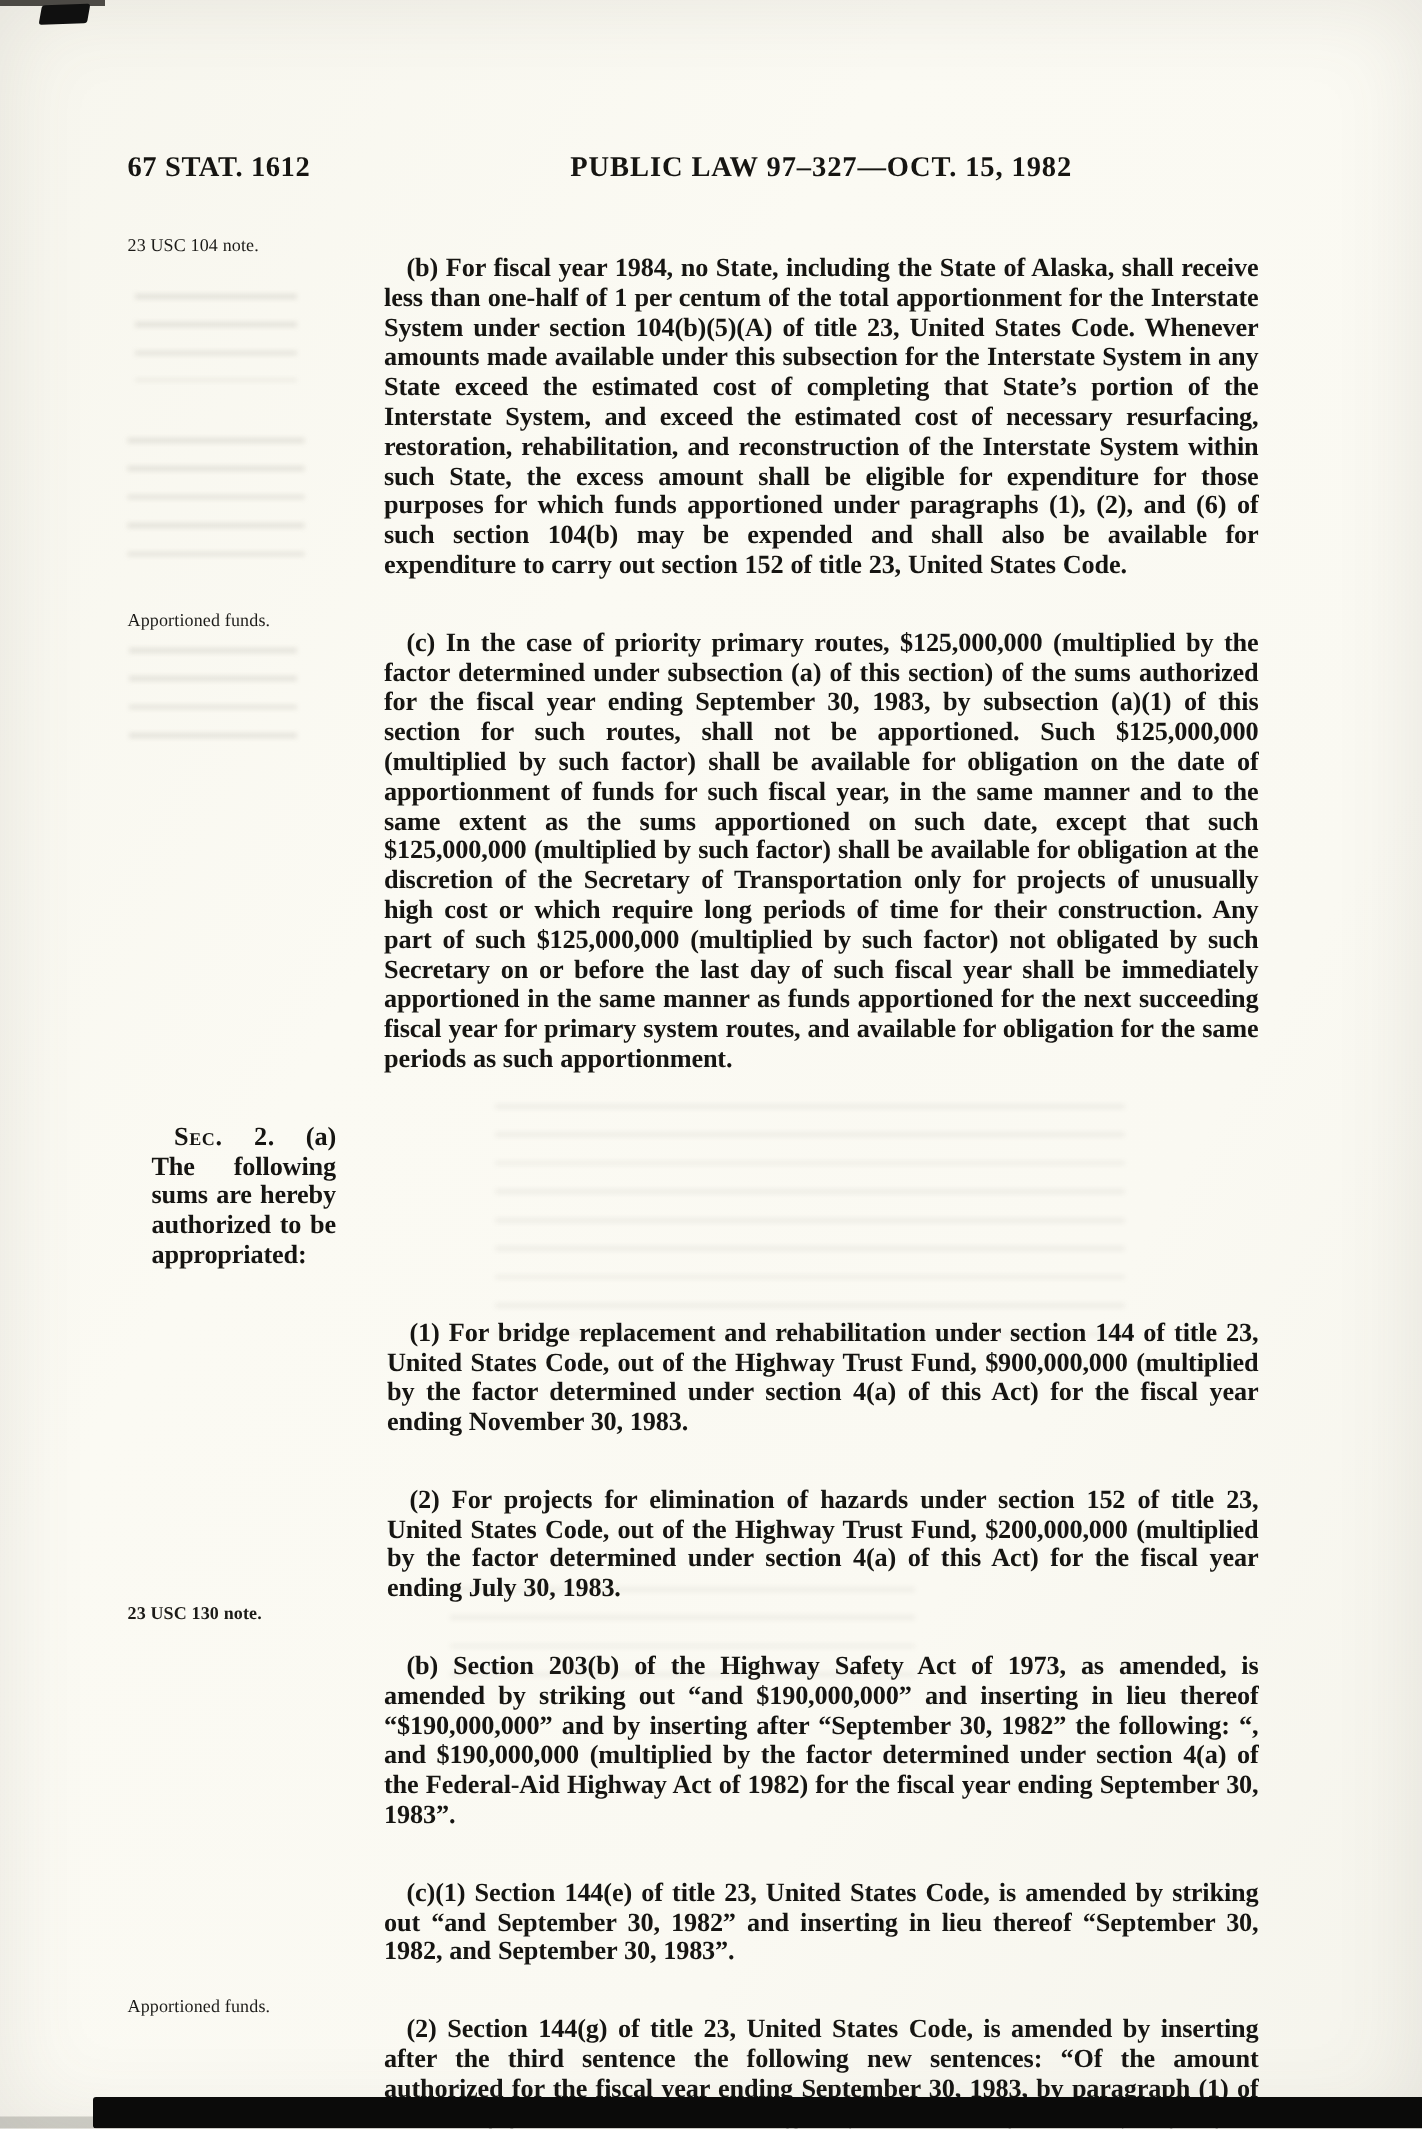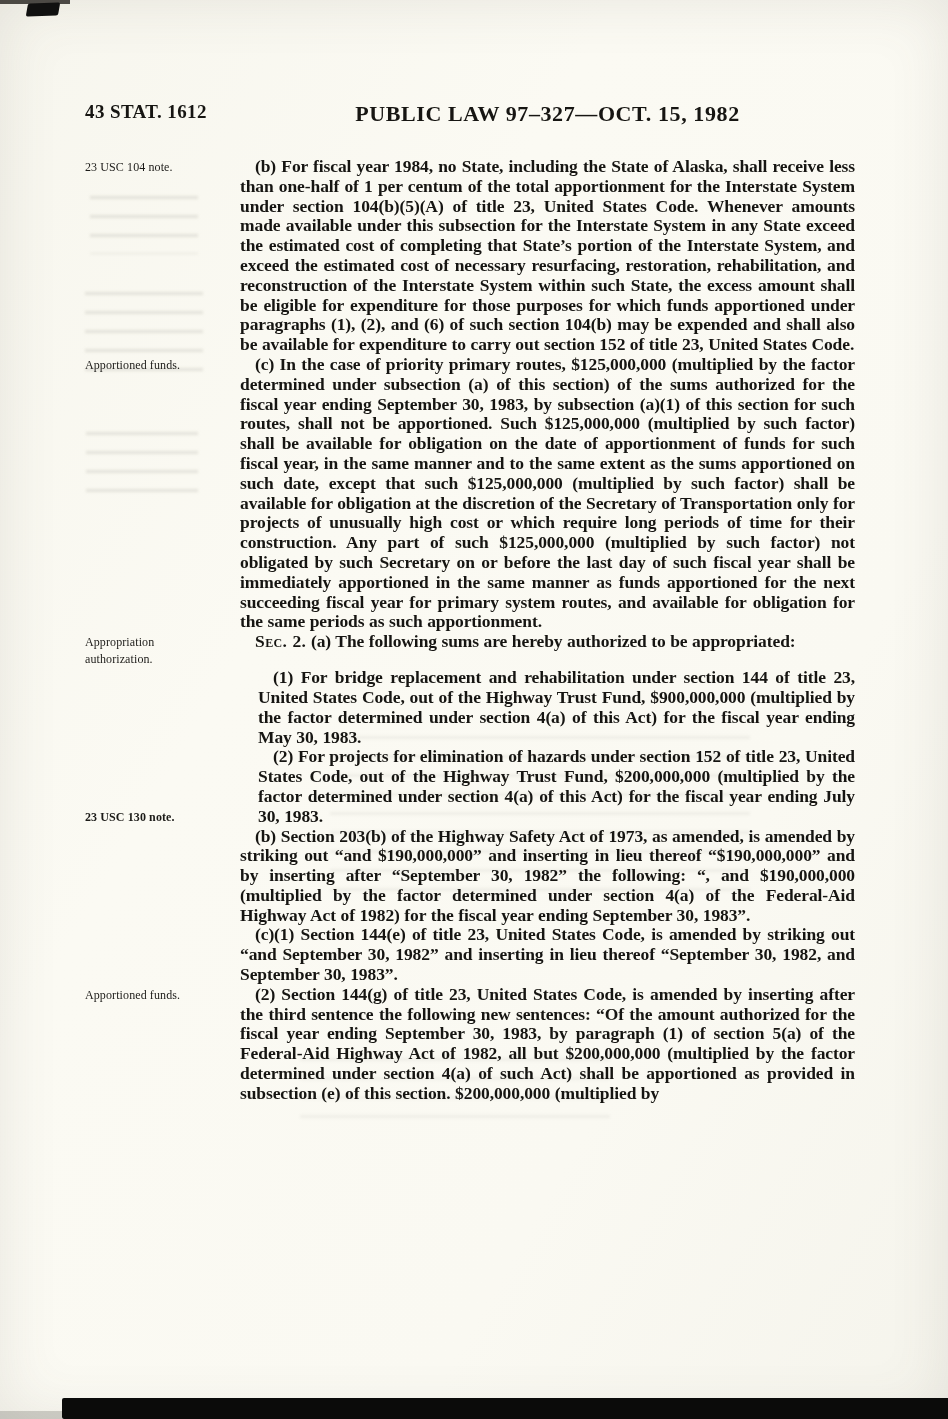--- a/index.html
+++ b/index.html
@@ -35,40 +35,40 @@
     margin-bottom: 30px;
   }
   .stat-cite {
     font-size: 19px;
     font-weight: bold;
     letter-spacing: 0.4px;
     white-space: nowrap;
   }
   .law-head {
     text-align: center;
-    font-size: 22px;
+    font-size: 19px;
     font-weight: bold;
     letter-spacing: 0.6px;
     white-space: nowrap;
   }
   .note {
     font-size: 12px;
     line-height: 17px;
     padding-right: 20px;
     padding-top: 2px;
     color: #1c1b18;
     letter-spacing: 0.1px;
   }
   .note-bottom {
     align-self: end;
     padding-bottom: 1px;
     font-weight: bold;
   }
   .bodytext p {
-    margin: 0;
+    margin: 16px;
     font-size: 17.5px;
     line-height: 19.8px;
     font-weight: bold;
     text-align: justify;
     text-indent: 15px;
     letter-spacing: -0.1px;
     word-spacing: 0.3px;
     hyphens: auto;
   }
   .sub p {
@@ -146,49 +146,48 @@
   <div class="artifact mark-topleft"></div>
   <div class="bleed bleed-1"></div>
   <div class="bleed bleed-2"></div>
   <div class="bleed bleed-3"></div>
   <div class="bleed bleed-4"></div>
   <div class="bleed bleed-5"></div>
 
   <div class="content">
 
     <div class="grid-row header">
-      <div class="stat-cite">43 STAT. 1612</div>
+      <div class="stat-cite">67 STAT. 1612</div>
       <div class="law-head">PUBLIC LAW 97–327—OCT. 15, 1982</div>
     </div>
 
     <div class="grid-row">
       <div class="note">23 USC 104 note.</div>
       <div class="bodytext">
         <p>(b) For fiscal year 1984, no State, including the State of Alaska, shall receive less than one-half of 1 per centum of the total apportionment for the Interstate System under section 104(b)(5)(A) of title 23, United States Code. Whenever amounts made available under this subsection for the Interstate System in any State exceed the estimated cost of completing that State’s portion of the Interstate System, and exceed the estimated cost of necessary resurfacing, restoration, rehabilitation, and reconstruction of the Interstate System within such State, the excess amount shall be eligible for expenditure for those purposes for which funds apportioned under paragraphs (1), (2), and (6) of such section 104(b) may be expended and shall also be available for expenditure to carry out section 152 of title 23, United States Code.</p>
       </div>
     </div>
 
     <div class="grid-row">
       <div class="note">Apportioned funds.</div>
       <div class="bodytext">
         <p>(c) In the case of priority primary routes, $125,000,000 (multiplied by the factor determined under subsection (a) of this section) of the sums authorized for the fiscal year ending September 30, 1983, by subsection (a)(1) of this section for such routes, shall not be apportioned. Such $125,000,000 (multiplied by such factor) shall be available for obligation on the date of apportionment of funds for such fiscal year, in the same manner and to the same extent as the sums apportioned on such date, except that such $125,000,000 (multiplied by such factor) shall be available for obligation at the discretion of the Secretary of Transportation only for projects of unusually high cost or which require long periods of time for their construction. Any part of such $125,000,000 (multiplied by such factor) not obligated by such Secretary on or before the last day of such fiscal year shall be immediately apportioned in the same manner as funds apportioned for the next succeeding fiscal year for primary system routes, and available for obligation for the same periods as such apportionment.</p>
       </div>
     </div>
 
     <div class="grid-row">
-      <div class="note">Appropriation authorization.</div>
       <div class="bodytext">
         <p><span class="smallcaps">Sec. 2.</span> <span>(a) The following sums are hereby authorized to be appropriated:</span></p>
       </div>
     </div>
 
     <div class="grid-row">
       <div class="note"></div>
       <div class="bodytext sub">
-        <p>(1) For bridge replacement and rehabilitation under section 144 of title 23, United States Code, out of the Highway Trust Fund, $900,000,000 (multiplied by the factor determined under section 4(a) of this Act) for the fiscal year ending May 30, 1983.</p>
+        <p>(1) For bridge replacement and rehabilitation under section 144 of title 23, United States Code, out of the Highway Trust Fund, $900,000,000 (multiplied by the factor determined under section 4(a) of this Act) for the fiscal year ending November 30, 1983.</p>
       </div>
     </div>
 
     <div class="grid-row">
       <div class="note note-bottom">23 USC 130 note.</div>
       <div class="bodytext sub">
         <p>(2) For projects for elimination of hazards under section 152 of title 23, United States Code, out of the Highway Trust Fund, $200,000,000 (multiplied by the factor determined under section 4(a) of this Act) for the fiscal year ending July 30, 1983.</p>
       </div>
     </div>
 

